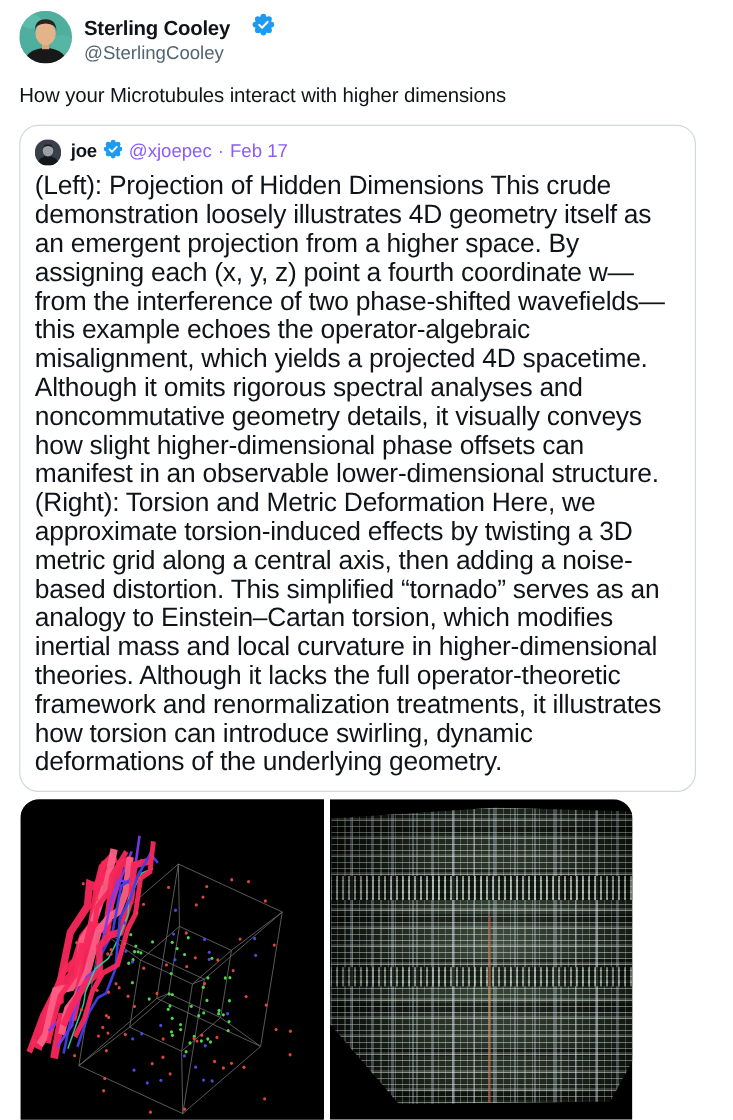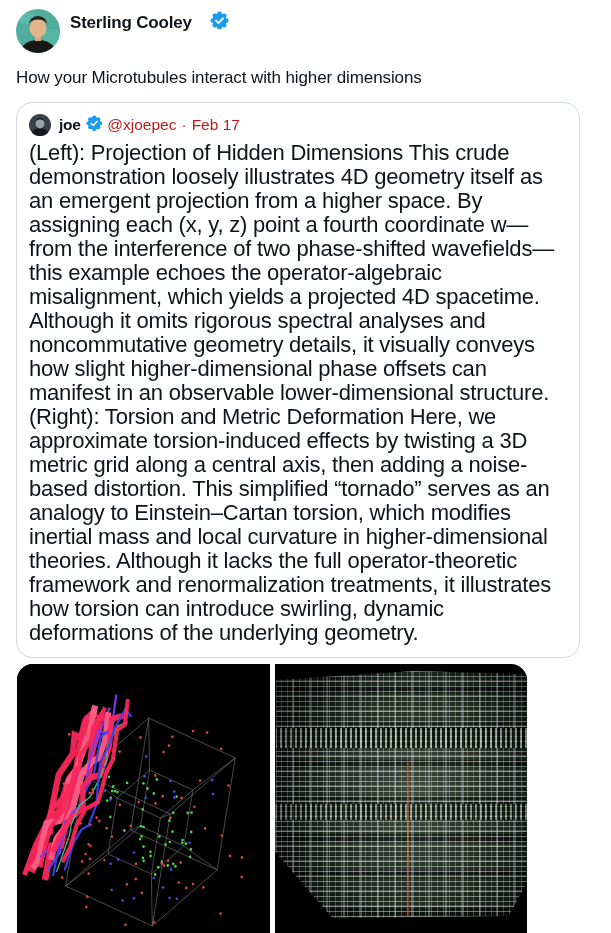--- a/index.html
+++ b/index.html
@@ -18,21 +18,21 @@
 
   
   .tw-body { margin-top: 13px; font-size: 17px; line-height: 23px; letter-spacing: -0.1px; }
 
   
   .quote-card { margin-top: 13px; margin-right: 15px; border: 1px solid #cfd9de;
     border-radius: 16px; padding: 11px 12px 12px 12px; cursor: pointer; }
   .q-header { display: flex; align-items: center; gap: 5px; }
   .avatar-sm { width: 22px; height: 22px; border-radius: 50%; overflow: hidden; flex: 0 0 22px; }
   .q-name { font-weight: 700; font-size: 15.5px; letter-spacing: -0.2px; margin-left: 3px; }
-  .q-meta { font-size: 15.5px; color: #b91c1c; }
+  .q-meta { font-size: 15.5px; color: #8b5cf6; }
   .q-body { margin-top: 5px; font-size: 22px; line-height: 24px; letter-spacing: -0.22px; color: #0f1419; }
 
   
   .media-grid { margin-top: 6px; margin-left: 1px; width: 510px; height: 318px;
     display: grid; grid-template-columns: 1fr 1fr; gap: 5px; border-radius: 16px;
     overflow: hidden; background: #ffffff; }
   .video { position: relative; background: #000000; overflow: hidden; cursor: pointer; }
   .video svg.art { position: absolute; inset: 0; }
 
   .mesh { position: absolute; left: 0; top: 2px; width: 280px; height: 316px;
@@ -99,20 +99,21 @@
                 <circle cx="20.4" cy="12" r="3"></circle>
               <circle cx="6.1" cy="6.1" r="3"></circle>
                 <circle cx="17.9" cy="6.1" r="3"></circle>
               <circle cx="6.1" cy="17.9" r="3"></circle>
                 <circle cx="17.9" cy="17.9" r="3"></circle>
             </g>
             <polyline points="7.6,12.3 10.6,15.3 16.4,9.2" fill="none" stroke="#ffffff" stroke-width="2.2" stroke-linecap="round" stroke-linejoin="round"></polyline>
           </svg>
         </span>
       </div>
+      <span class="handle">@SterlingCooley</span>
     </div>
   </div>
 
   <div class="tw-body">How your Microtubules interact with higher dimensions</div>
 
   <div class="quote-card">
     <div class="q-header">
       <div class="avatar-sm">
         <svg viewBox="0 0 22 22" width="22" height="22">
           <rect width="22" height="22" fill="#39404a"></rect>

